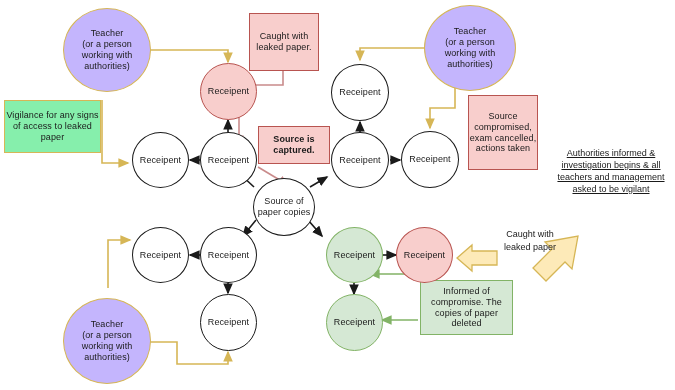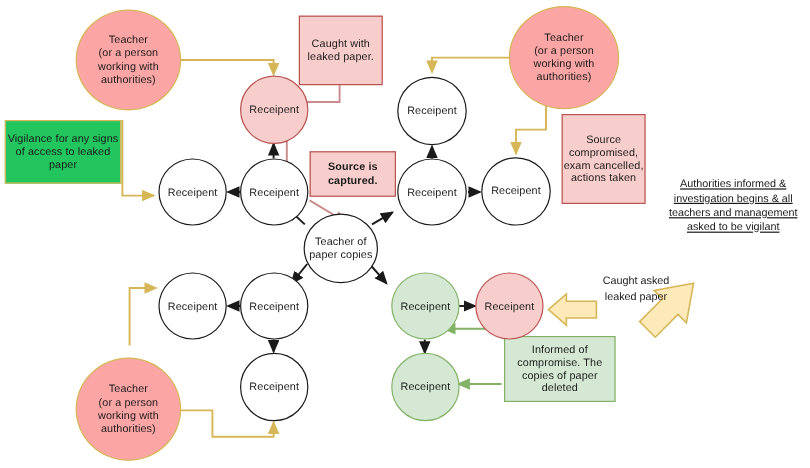--- a/index.html
+++ b/index.html
@@ -9,27 +9,27 @@
   svg#wires{position:absolute;left:0;top:0;width:675px;height:390px;}
 
   .node{position:absolute;display:flex;align-items:center;justify-content:center;
         text-align:center;box-sizing:border-box;}
   .circ{border-radius:50%;}
   .lbl{font-size:9px;color:#1a1a1a;line-height:1.22;letter-spacing:.1px;}
 
   .n-white{background:#ffffff;border:1.3px solid #1a1a1a;}
   .n-red{background:#f8cecc;border:1.3px solid #b85450;}
   .n-green{background:#d5e8d4;border:1.3px solid #82b366;}
-  .n-yellow{background:#fca5a5;border:1.3px solid #d6b656;}
+  .n-yellow{background:#c4b5fd;border:1.3px solid #d6b656;}
 
   .box{position:absolute;display:flex;align-items:center;justify-content:center;
        text-align:center;box-sizing:border-box;}
   .b-red{background:#f8cecc;border:1.3px solid #b85450;}
   .b-green{background:#d5e8d4;border:1.3px solid #82b366;}
-  .b-yellow{background:#22c55e;border:1.3px solid #d6b656;}
+  .b-yellow{background:#86efac;border:1.3px solid #d6b656;}
   .b-red .lbl{font-weight:normal;}
   .bold .lbl{font-weight:bold;text-align:center;}
 
   .freetext{position:absolute;text-align:center;color:#1a1a1a;font-size:9px;
             line-height:1.32;}
 </style>
 </head>
 <body>
 
 <div id="canvas">
@@ -150,26 +150,26 @@
 
   <div class="box b-red" style="left:468px;top:95px;width:70px;height:75px;">
     <div class="lbl">Source compromised, exam cancelled, actions taken</div>
   </div>
 
   <div class="freetext" style="left:549px;top:148px;width:124px;text-decoration:underline;">
     <span>Authorities informed &amp; investigation begins &amp; all teachers and management asked to be vigilant</span>
   </div>
 
   <div class="freetext" style="left:500px;top:228px;width:60px;line-height:1.42;">
-    <span>Caught asked leaked paper</span>
+    <span>Caught with leaked paper</span>
   </div>
 
   <div class="node circ n-white" style="left:253px;top:178px;width:62px;height:58px;">
     <div class="lbl">
-      <span>Teacher of</span><br>
+      <span>Source of</span><br>
       <span>paper copies</span>
     </div>
   </div>
 
   <div class="node circ n-white" style="left:132px;top:132px;width:57px;height:56px;">
     <div class="lbl">Receipent</div>
   </div>
 
   <div class="node circ n-white" style="left:200px;top:132px;width:57px;height:56px;">
     <div class="lbl">Receipent</div>

